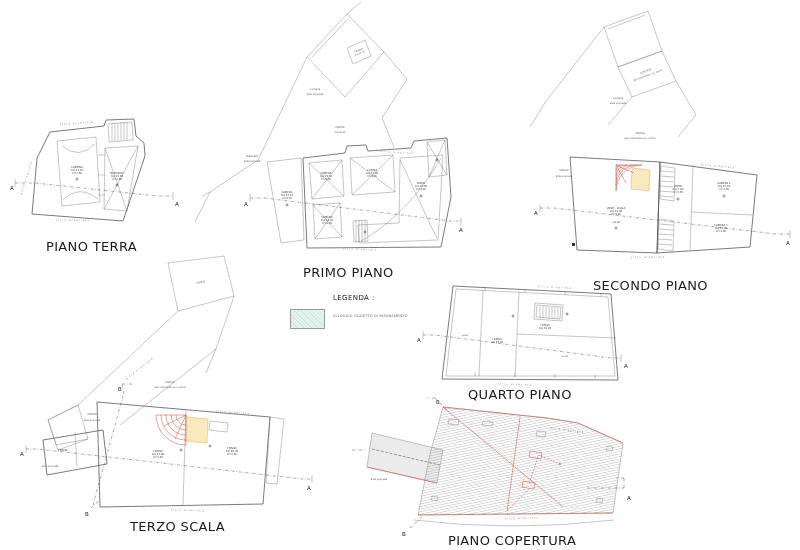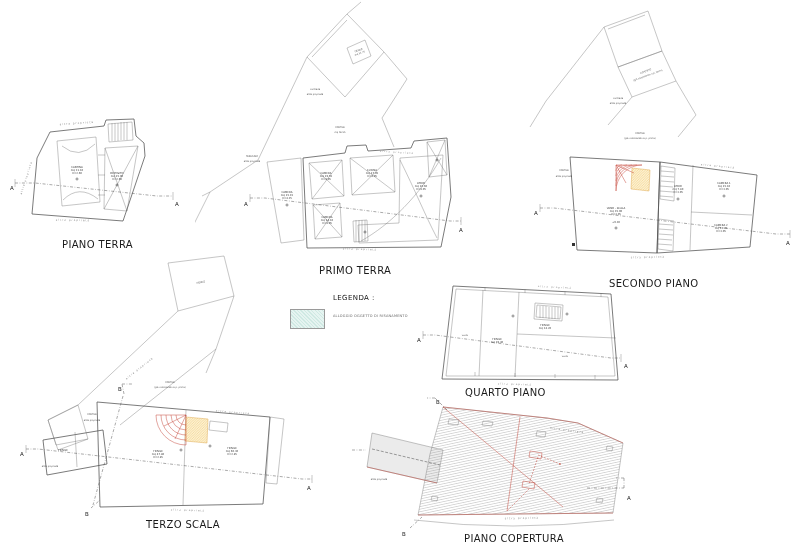--- a/index.html
+++ b/index.html
@@ -1,19 +1,19 @@
 <!DOCTYPE html>
 <html><head>
 <meta charset="utf-8">
 <style>
   html,body{margin:0;padding:0;background:#e8e8e8;}
   #canvas{position:relative;width:800px;height:550px;background:#ffffff;overflow:hidden;
           font-family:"DejaVu Sans",sans-serif;}
   .plan{position:absolute;}
-  .title{position:absolute;font-size:10px;letter-spacing:.35px;color:#1a1a1a;white-space:nowrap;margin-left:16px;}
+  .title{position:absolute;font-size:13px;letter-spacing:.35px;color:#1a1a1a;white-space:nowrap;}
   
   .s  {stroke:#4f4f4f;stroke-width:.75;fill:none;stroke-linejoin:miter;}
   .s1 {stroke:#6f6f6f;stroke-width:.4;fill:none;}
   .sd {stroke:#555;stroke-width:.5;fill:none;stroke-dasharray:3 1.6 .7 1.6;}
   .sr {stroke:#c0392b;stroke-width:.45;fill:none;}
   .srd{stroke:#c0392b;stroke-width:.45;fill:none;stroke-dasharray:2 1.2;}
   .tt {font-size:2.6px;fill:#3a3a3a;text-anchor:middle;}
   .tt2{font-size:2.3px;fill:#555;text-anchor:middle;}
   .tb {font-size:2.5px;fill:#7a7a7a;letter-spacing:1.1px;text-anchor:middle;}
   .ta {font-size:5.5px;fill:#1a1a1a;text-anchor:middle;}
@@ -144,21 +144,21 @@
       <text class="tt" x="132" y="221.2">mq 14.10</text>
       <text class="tt" x="132" y="224.4">H=4.05</text>
       <text class="tt" x="226" y="184">ATRIO</text>
       <text class="tt" x="226" y="187.2">mq 16.60</text>
       <text class="tt" x="226" y="190.4">H=4.05</text>
       <use href="#crs" x="226" y="196"></use>
       <use href="#crs" x="242" y="160"></use>
       <use href="#crs" x="170" y="232"></use>
     </g>
   </svg>
-  <div class="title" style="left:303px;top:265px">PRIMO TERRA</div>
+  <div class="title" style="left:303px;top:265px">PRIMO PIANO</div>
 
   <svg class="plan" style="left:528px;top:5px" width="270" height="262" viewBox="0 0 270 262">
     <g>
       <polygon class="s1" points="76,22 120,6 134,46 90,62"></polygon>
       <path class="s1" d="M80,24L117,10"></path>
       <polygon class="s1" points="90,62 134,46 148,76 104,92"></polygon>
       <text class="tt2" x="118" y="67" transform="rotate(-20 118 67)">DEPOSITO</text>
       <text class="tt2" x="120" y="71" transform="rotate(-20 120 71)">(già considerato a p. terzo)</text>
       <path class="s1" d="M148,76L168,110L150,132M76,22L18,96M18,96L2,122M104,92L80,120"></path>
       <text class="tt2" x="90" y="94">contrada</text>
@@ -294,21 +294,21 @@
     </g>
     <g>
       <text class="tt2" x="50" y="64">vuoto</text>
       <text class="tt" x="82" y="68">FIENILE</text>
       <text class="tt" x="82" y="71.2">mq 39.40</text>
       <text class="tt" x="130" y="54">FIENILE</text>
       <text class="tt" x="130" y="57.2">mq 24.20</text>
       <text class="tt2" x="150" y="85">vuoto</text>
     </g>
   </svg>
-  <div class="title" style="left:449px;top:387px">QUARTO PIANO</div>
+  <div class="title" style="left:468px;top:387px">QUARTO PIANO</div>
 
   <svg class="plan" style="left:352px;top:392px" width="305" height="150" viewBox="0 0 305 150">
     <g>
       <polygon fill="url(#rf)" stroke="#8a8a8a" stroke-width="0.5" points="91,15 195,26 226,31 271,51 261,121 66,123 78,62"></polygon>
       <path class="sr" d="M91,15L195,26L226,31L271,51M261,121L66,123"></path>
       <path class="sr" d="M91,15L211,115M168,25L155,119"></path>
       <polygon class="sr" fill="#ffffff" points="178,59 190,61 189,67 177,65"></polygon>
       <polygon class="sr" fill="#ffffff" points="171,89 183,91 182,97 170,95"></polygon>
       <path class="srd" d="M186,63L208,72M186,65L177,92M177,97L155,119"></path>
       <circle cx="208" cy="72" r="0.8" fill="#c0392b"></circle>

